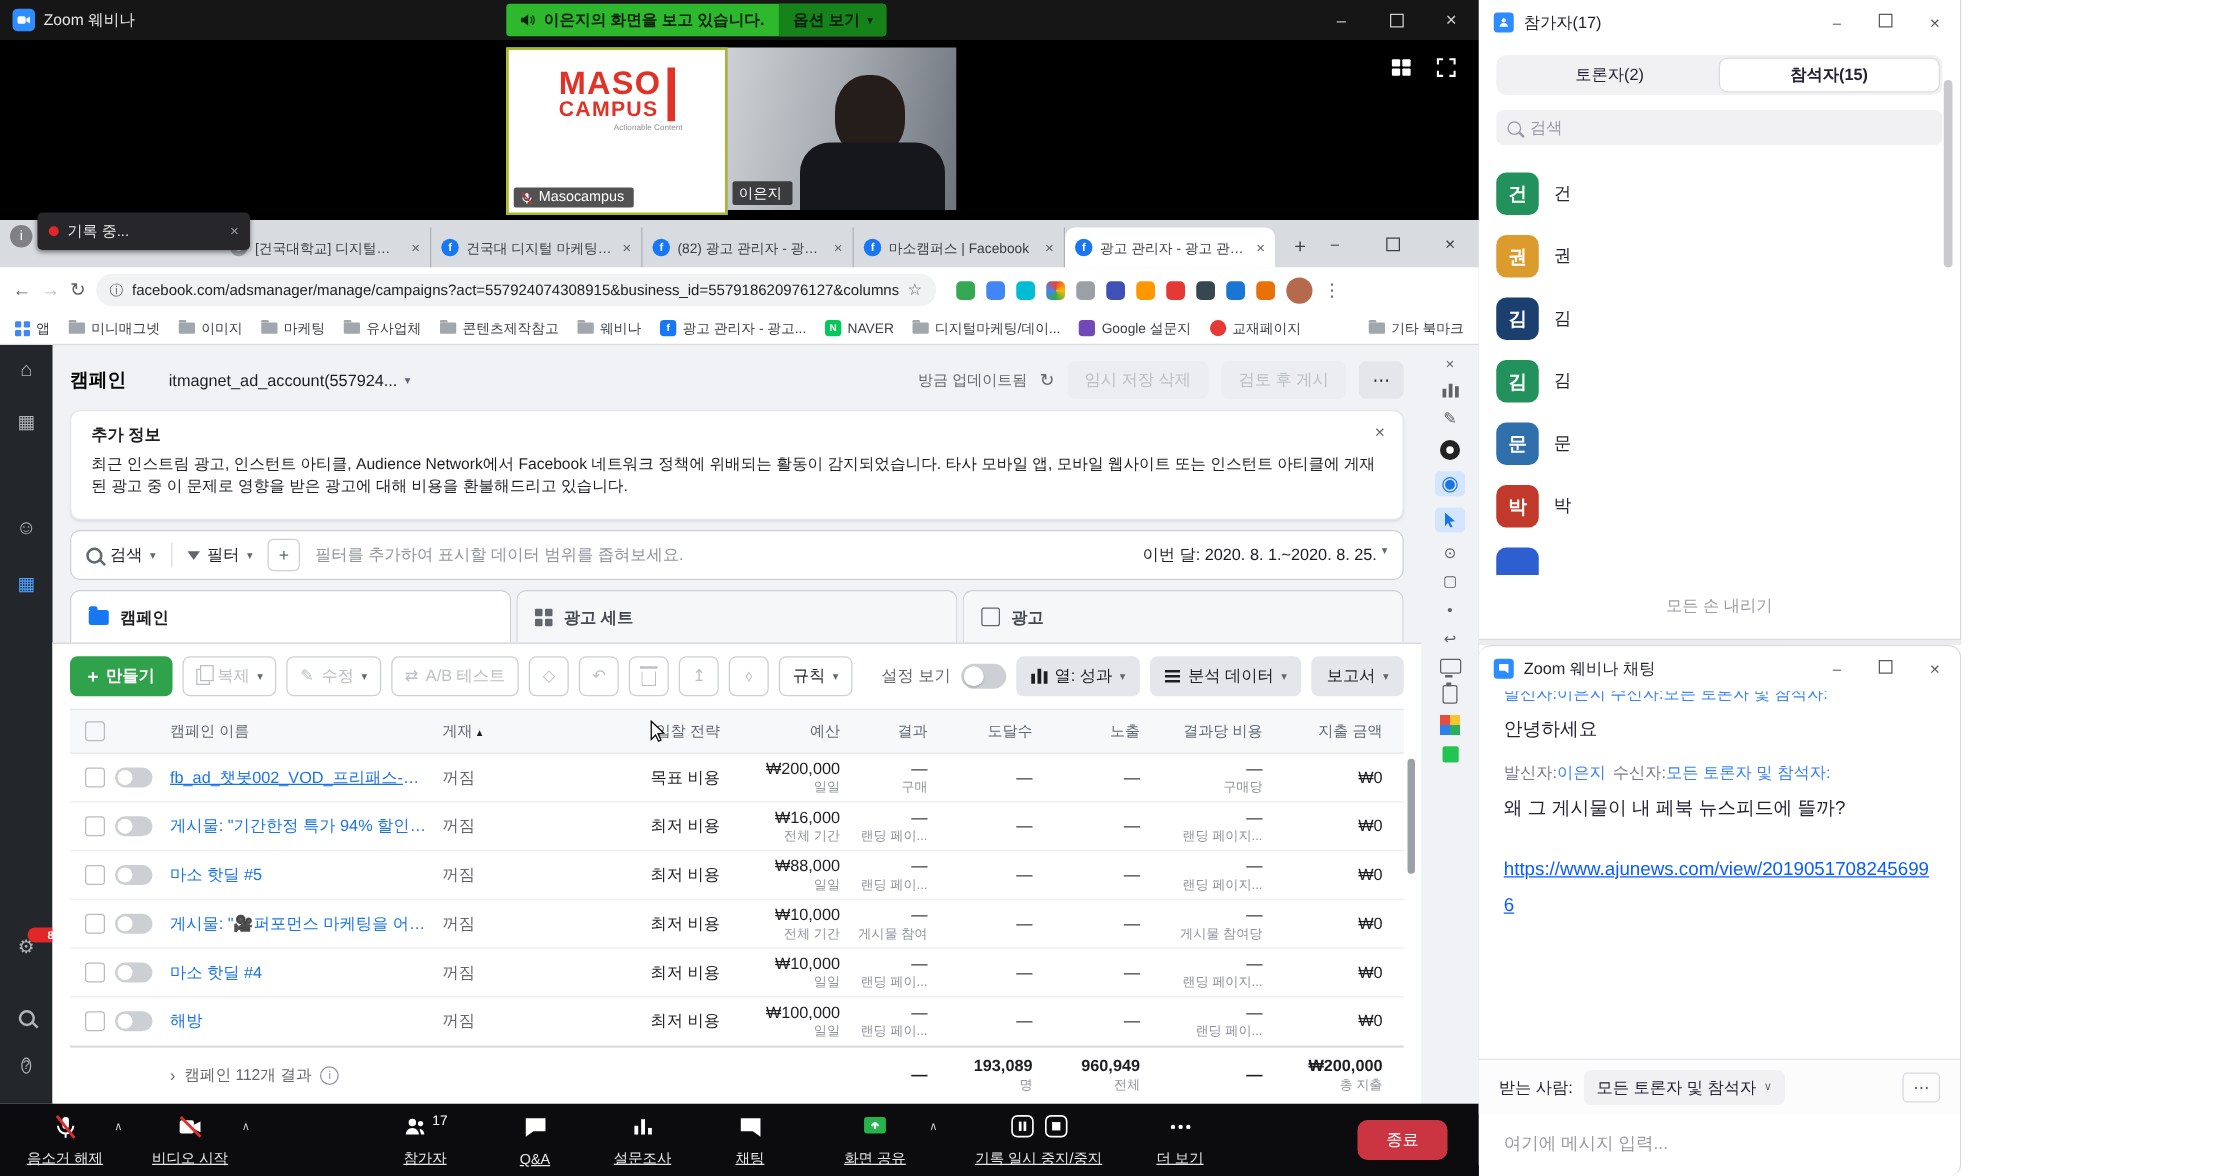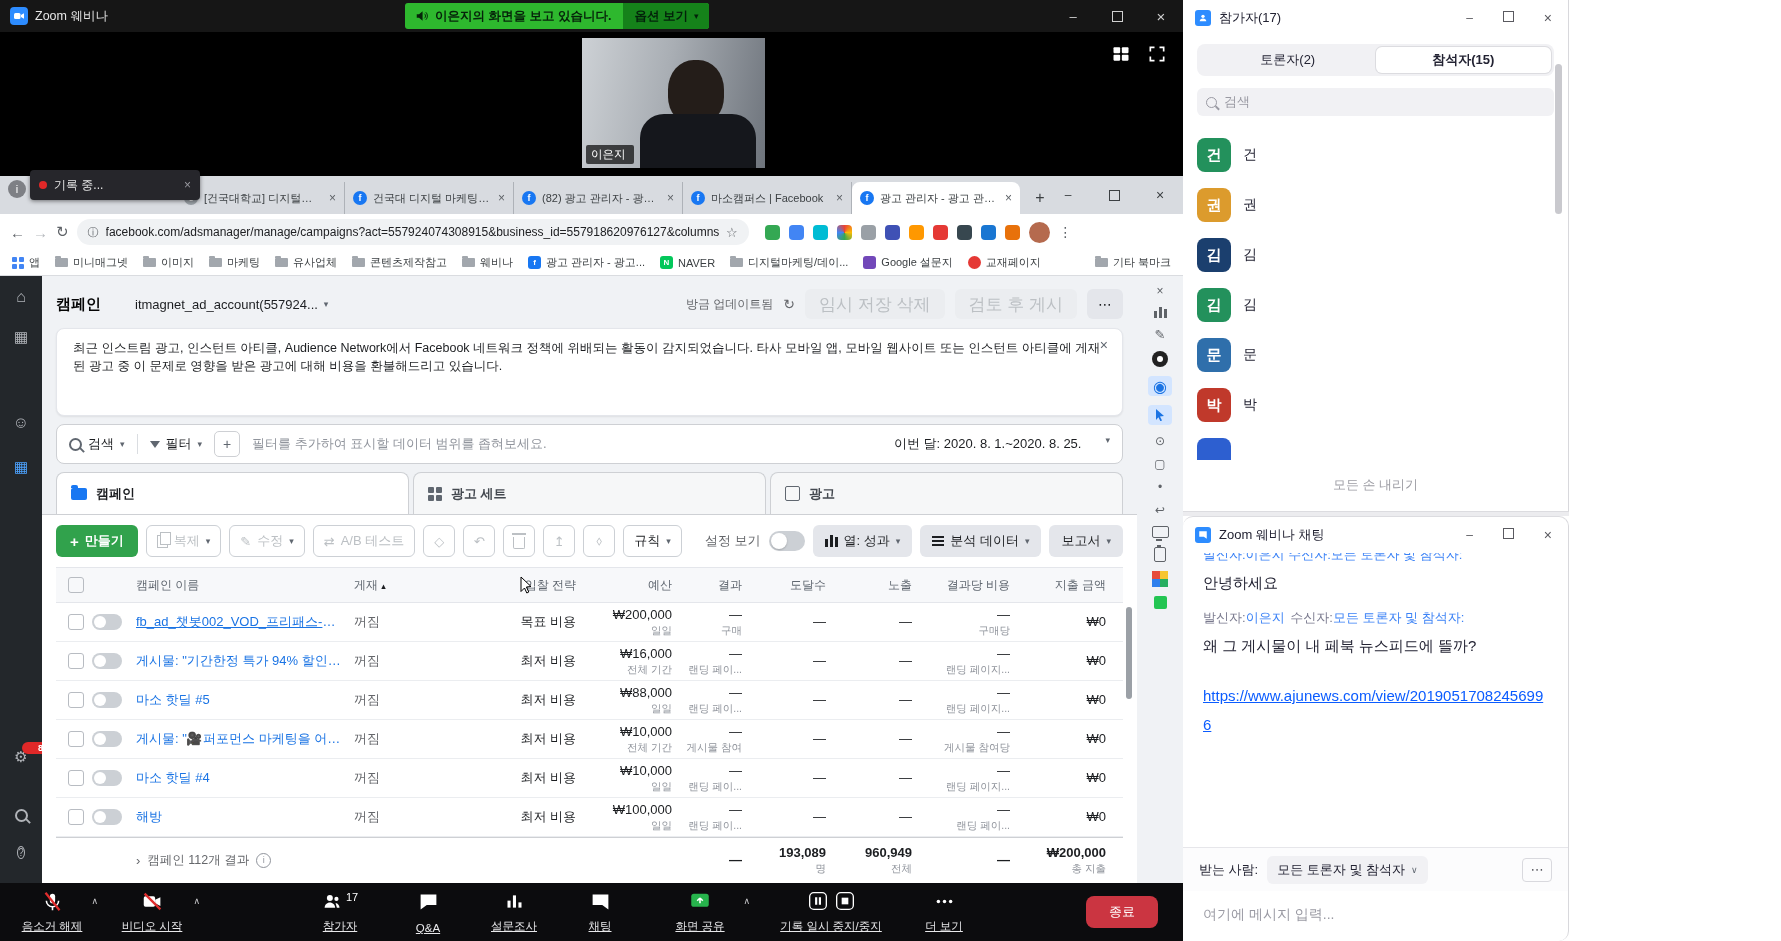--- a/index.html
+++ b/index.html
@@ -77,35 +77,35 @@
   .nav-badge{position:absolute;left:22px;top:-6px;background:#e02828;color:#fff;font-size:9px;padding:1px 16px;border-radius:7px;font-weight:bold;}
   .i-mag{width:9px;height:9px;border:2px solid #b0b3b8;border-radius:50%;position:relative;display:inline-block;}
   .i-mag::after{content:"";position:absolute;width:6px;height:2px;background:#b0b3b8;transform:rotate(45deg);right:-5px;bottom:-2px;}
   .helpc{width:16px;height:16px;border:1.5px solid #b0b3b8;border-radius:50%;font-size:10px;line-height:16px;margin:0 auto;}
   .fb-main{position:absolute;left:42px;top:0;right:46px;bottom:0;}
   .fb-head{position:absolute;left:14px;right:14px;top:8px;height:40px;display:flex;align-items:center;gap:10px;}
   .fb-title{font-size:15px;font-weight:bold;color:#050505;}
   .acct{display:flex;align-items:center;gap:6px;font-size:13px;color:#1c1e21;margin-left:24px;}
   .caret{font-size:9px;color:#606770;}
   .upd{margin-left:auto;font-size:12px;color:#65676b;}
-  .btn-dis{height:30px;display:flex;align-items:center;padding:0 14px;background:#ebedf0;color:#bcc0c4;font-size:17px;border-radius:6px;}
+  .btn-dis{height:30px;display:flex;align-items:center;padding:0 14px;background:#ebedf0;color:#bcc0c4;font-size:13px;border-radius:6px;}
   .btn-more{height:30px;width:36px;display:flex;align-items:center;justify-content:center;background:#e4e6eb;color:#1c1e21;border-radius:6px;font-size:14px;}
   .notice{position:absolute;left:14px;right:14px;top:52px;height:88px;background:#fff;border:1px solid #e4e6eb;border-radius:8px;box-shadow:0 1px 2px rgba(0,0,0,.08);padding:10px 16px;box-sizing:border-box;}
   .notice-title{font-size:13px;font-weight:bold;color:#1c1e21;margin-bottom:5px;}
   .notice p{margin:0;font-size:12.5px;color:#1c1e21;line-height:1.45;}
   .notice-x{position:absolute;right:14px;top:8px;color:#606770;font-size:14px;}
   .filterbar{position:absolute;left:14px;right:14px;top:148px;height:40px;background:#fff;border:1px solid #ced0d4;border-radius:8px;display:flex;align-items:center;gap:12px;padding:0 12px;box-sizing:border-box;}
   .fchip{display:flex;align-items:center;gap:6px;font-size:13px;color:#1c1e21;}
   .vdiv{width:1px;height:20px;background:#dadde1;}
   .plus-chip{width:24px;height:24px;border:1px solid #ced0d4;border-radius:5px;display:flex;align-items:center;justify-content:center;color:#606770;font-size:14px;}
   .fph{font-size:13px;color:#90949c;}
   .i-funnel{width:0;height:0;border-left:5px solid transparent;border-right:5px solid transparent;border-top:7px solid #606770;}
   .i-magd{width:9px;height:9px;border:2px solid #606770;border-radius:50%;position:relative;display:inline-block;}
   .i-magd::after{content:"";position:absolute;width:6px;height:2px;background:#606770;transform:rotate(45deg);right:-5px;bottom:-2px;}
-  .daterange{margin-left:auto;display:flex;align-items:flex-start;gap:24px;font-size:13px;color:#1c1e21;}
+  .daterange{margin-left:auto;display:flex;align-items:flex-start;gap:4px;font-size:13px;color:#1c1e21;}
   .ltabs{position:absolute;left:14px;right:14px;top:196px;height:42px;display:flex;gap:4px;}
   .ltab{flex:1;display:flex;align-items:center;gap:9px;padding-left:14px;font-size:13px;font-weight:bold;color:#444950;background:#f6f7f8;border:1px solid #ced0d4;border-radius:8px 8px 0 0;border-bottom:none;}
   .ltab.active{background:#fff;color:#1c1e21;}
   .i-folder{width:16px;height:12px;background:#1877f2;border-radius:2px;position:relative;}
   .i-folder::before{content:"";position:absolute;top:-3px;left:0;width:7px;height:3px;background:#1877f2;border-radius:2px 2px 0 0;}
   .i-grid4{display:grid;grid-template-columns:6px 6px;gap:2px;}
   .i-grid4 i{width:6px;height:6px;background:#606770;border-radius:1px;}
   .i-page{width:13px;height:13px;border:1.5px solid #606770;border-radius:2px;}
   .sheet{position:absolute;left:0;right:0;top:238px;bottom:0;background:#fff;border-top:1px solid #ced0d4;}
   .actionbar{position:absolute;left:14px;right:14px;top:8px;height:36px;display:flex;align-items:center;gap:8px;}
@@ -238,20 +238,41 @@
       <div class="zt-ctrl">
         <span>–</span>
         <span>
             <i class="sq"></i>
           </span>
         <span style="font-size:15px;">×</span>
       </div>
     </div>
 
     <div class="abs vstrip">
+      <div id="vt1" class="vt">
+        <div class="maso">
+          <div class="maso-row">
+            <div>
+              <div class="maso-top">MASO</div>
+              <div class="maso-bottom">CAMPUS</div>
+            </div>
+            <div class="maso-bar"></div>
+          </div>
+          <div class="maso-tag">Actionable Content</div>
+        </div>
+        <div class="vt-name">
+          <svg width="11" height="11" viewBox="0 0 24 24">
+              <rect x="9" y="3" width="6" height="11" rx="3" fill="#fff"></rect>
+              <path d="M5 11a7 7 0 0 0 14 0" stroke="#fff" stroke-width="2" fill="none"></path>
+              <line x1="12" y1="18" x2="12" y2="22" stroke="#fff" stroke-width="2"></line>
+              <line x1="4" y1="2" x2="20" y2="22" stroke="#e02d2d" stroke-width="2.6"></line>
+            </svg>
+          <span>Masocampus</span>
+        </div>
+      </div>
       <div id="vt2" class="vt">
         <div class="head-sil"></div>
         <div class="body-sil"></div>
         <div class="vt-name">
           <span>이은지</span>
         </div>
       </div>
       <span class="strip-ico" style="right:52px;">
         <svg width="20" height="20" viewBox="0 0 24 24">
             <rect x="3" y="4" width="8" height="7" rx="1" fill="#fff"></rect>
@@ -422,20 +443,21 @@
                 <span class="caret">▾</span>
             </span>
             <span class="upd">방금 업데이트됨</span>
             <span style="color:#65676b;font-size:14px;">↻</span>
             <span class="btn-dis">임시 저장 삭제</span>
             <span class="btn-dis">검토 후 게시</span>
             <span class="btn-more">⋯</span>
           </div>
 
           <div class="notice">
+            <div class="notice-title">추가 정보</div>
             <span class="notice-x">×</span>
             <p>최근 인스트림 광고, 인스턴트 아티클, Audience Network에서 Facebook 네트워크 정책에 위배되는 활동이 감지되었습니다. 타사 모바일 앱, 모바일 웹사이트 또는 인스턴트 아티클에 게재된 광고 중 이 문제로 영향을 받은 광고에 대해 비용을 환불해드리고 있습니다.</p>
           </div>
 
           <div class="filterbar">
             <span class="fchip">
                 <span class="i-magd"></span>
                 <span>검색</span>
                 <span class="caret">▾</span>
               </span>

